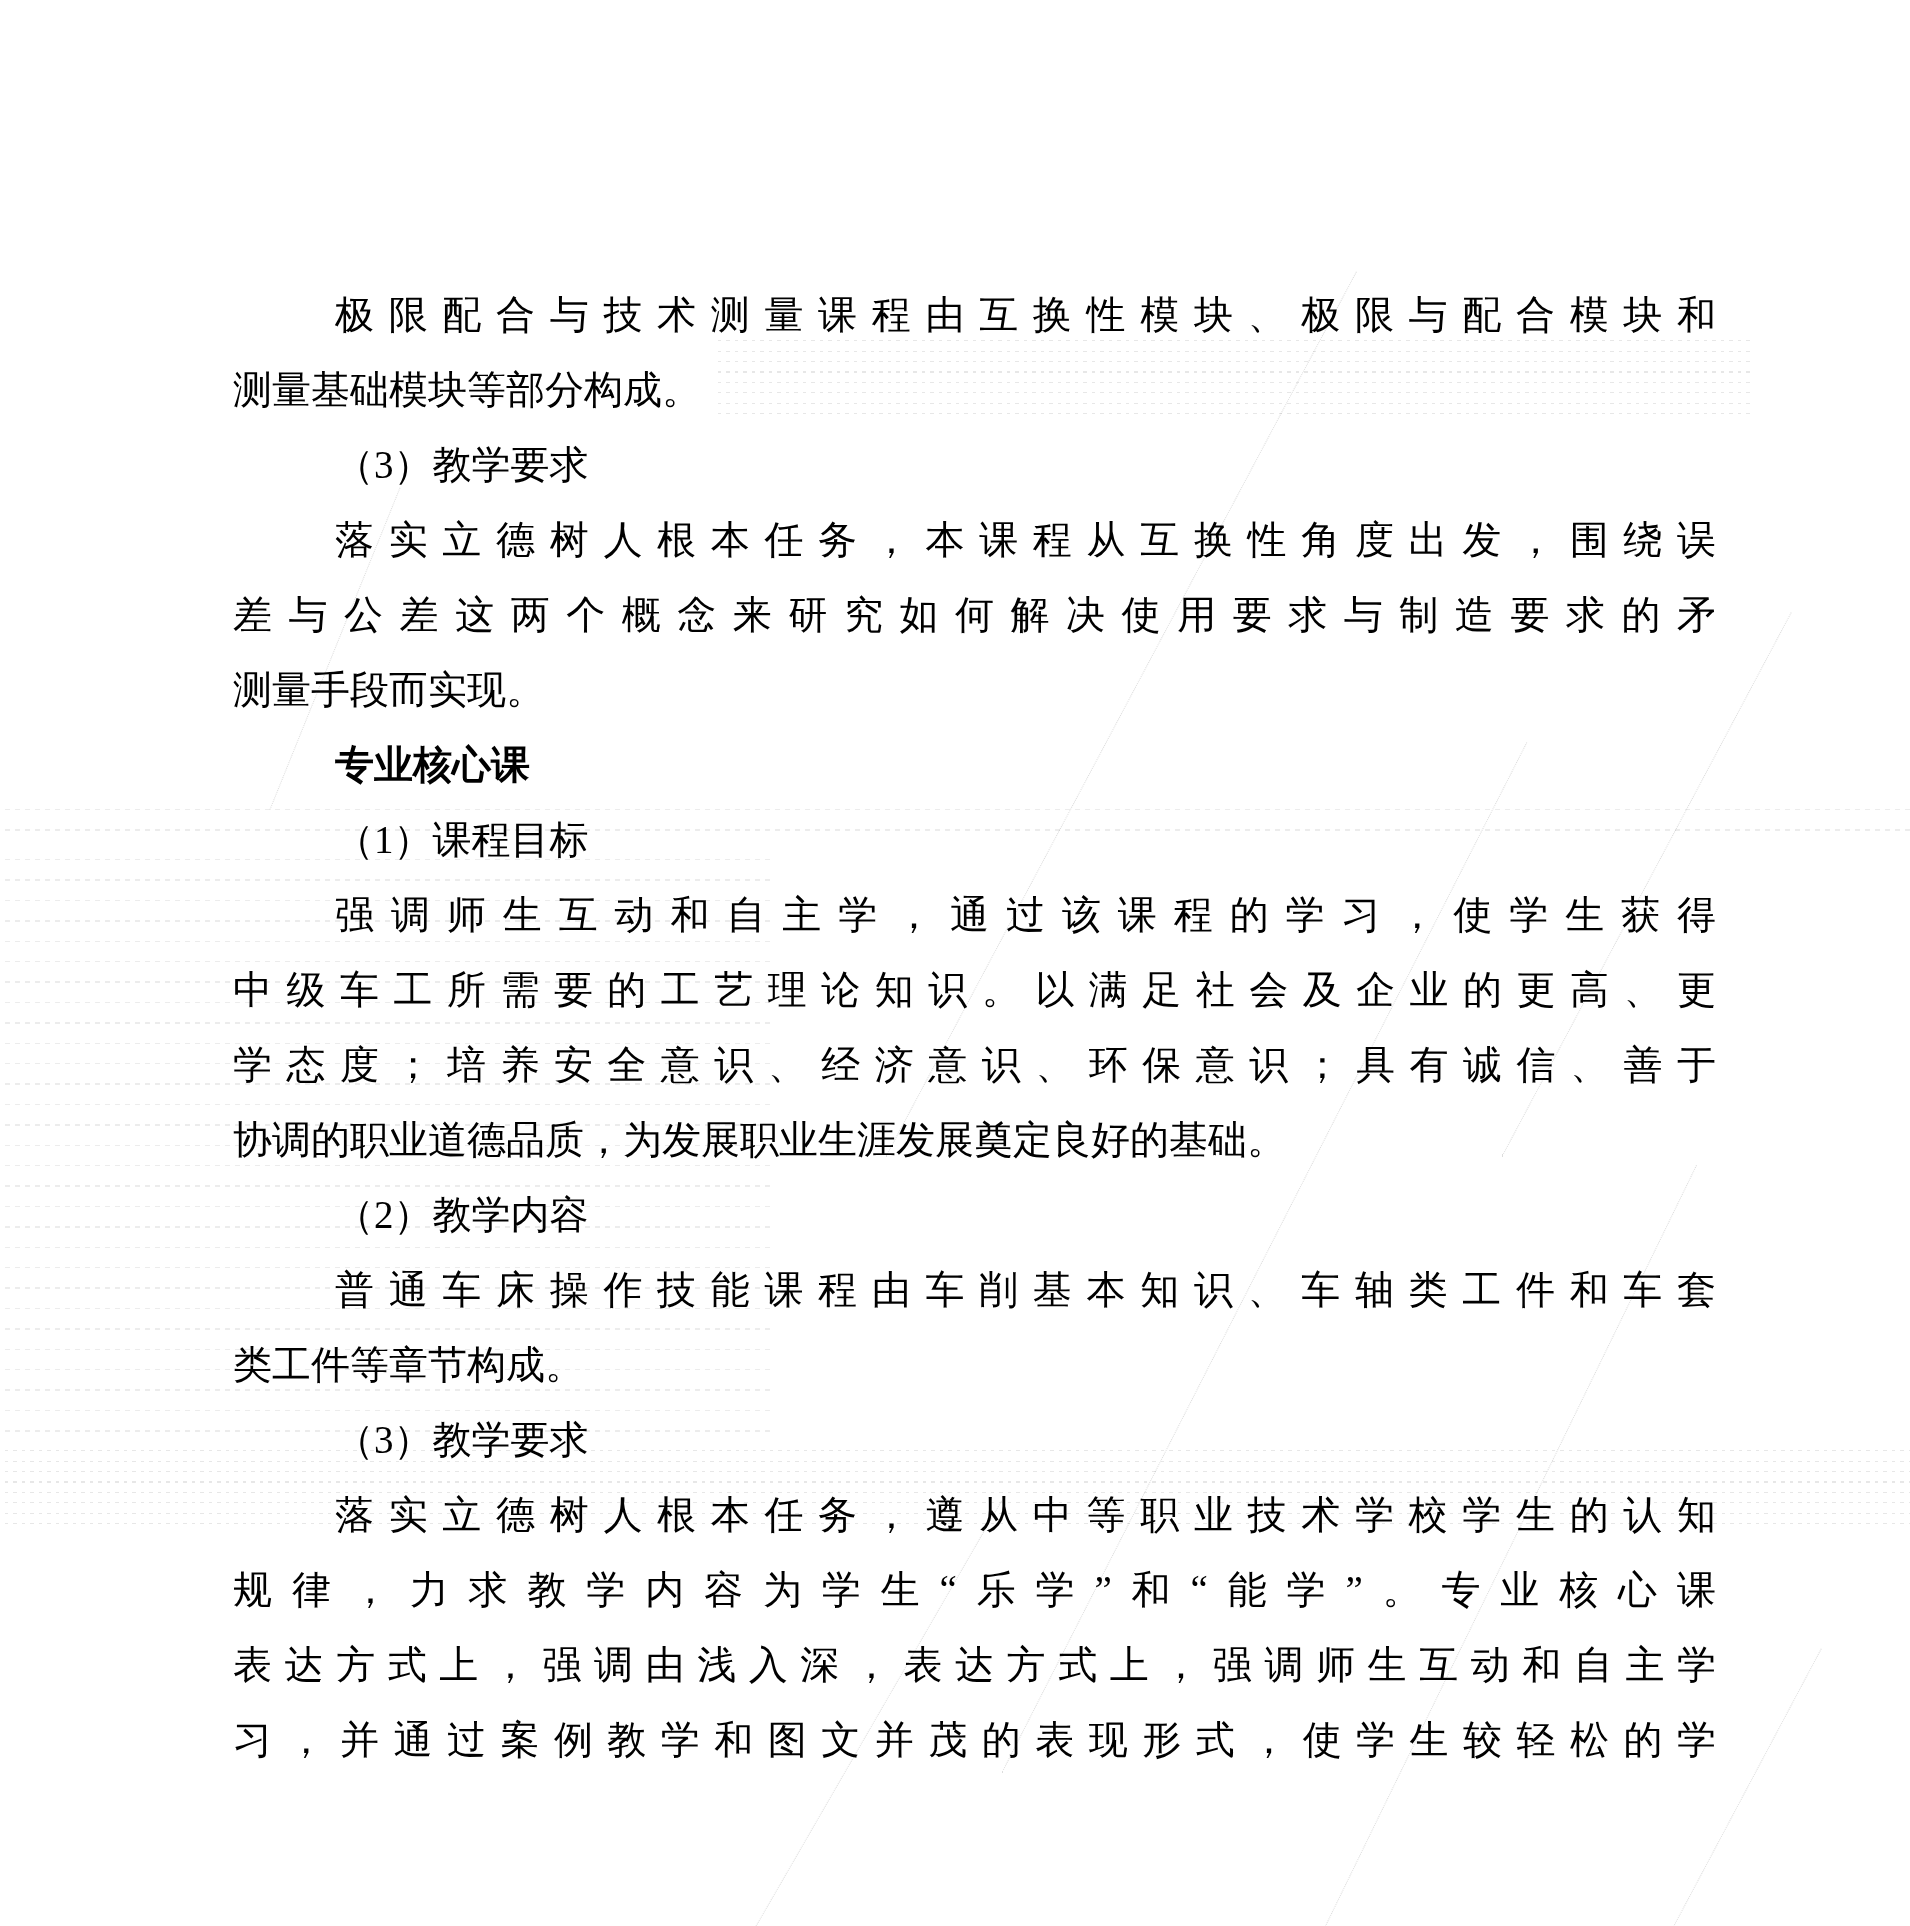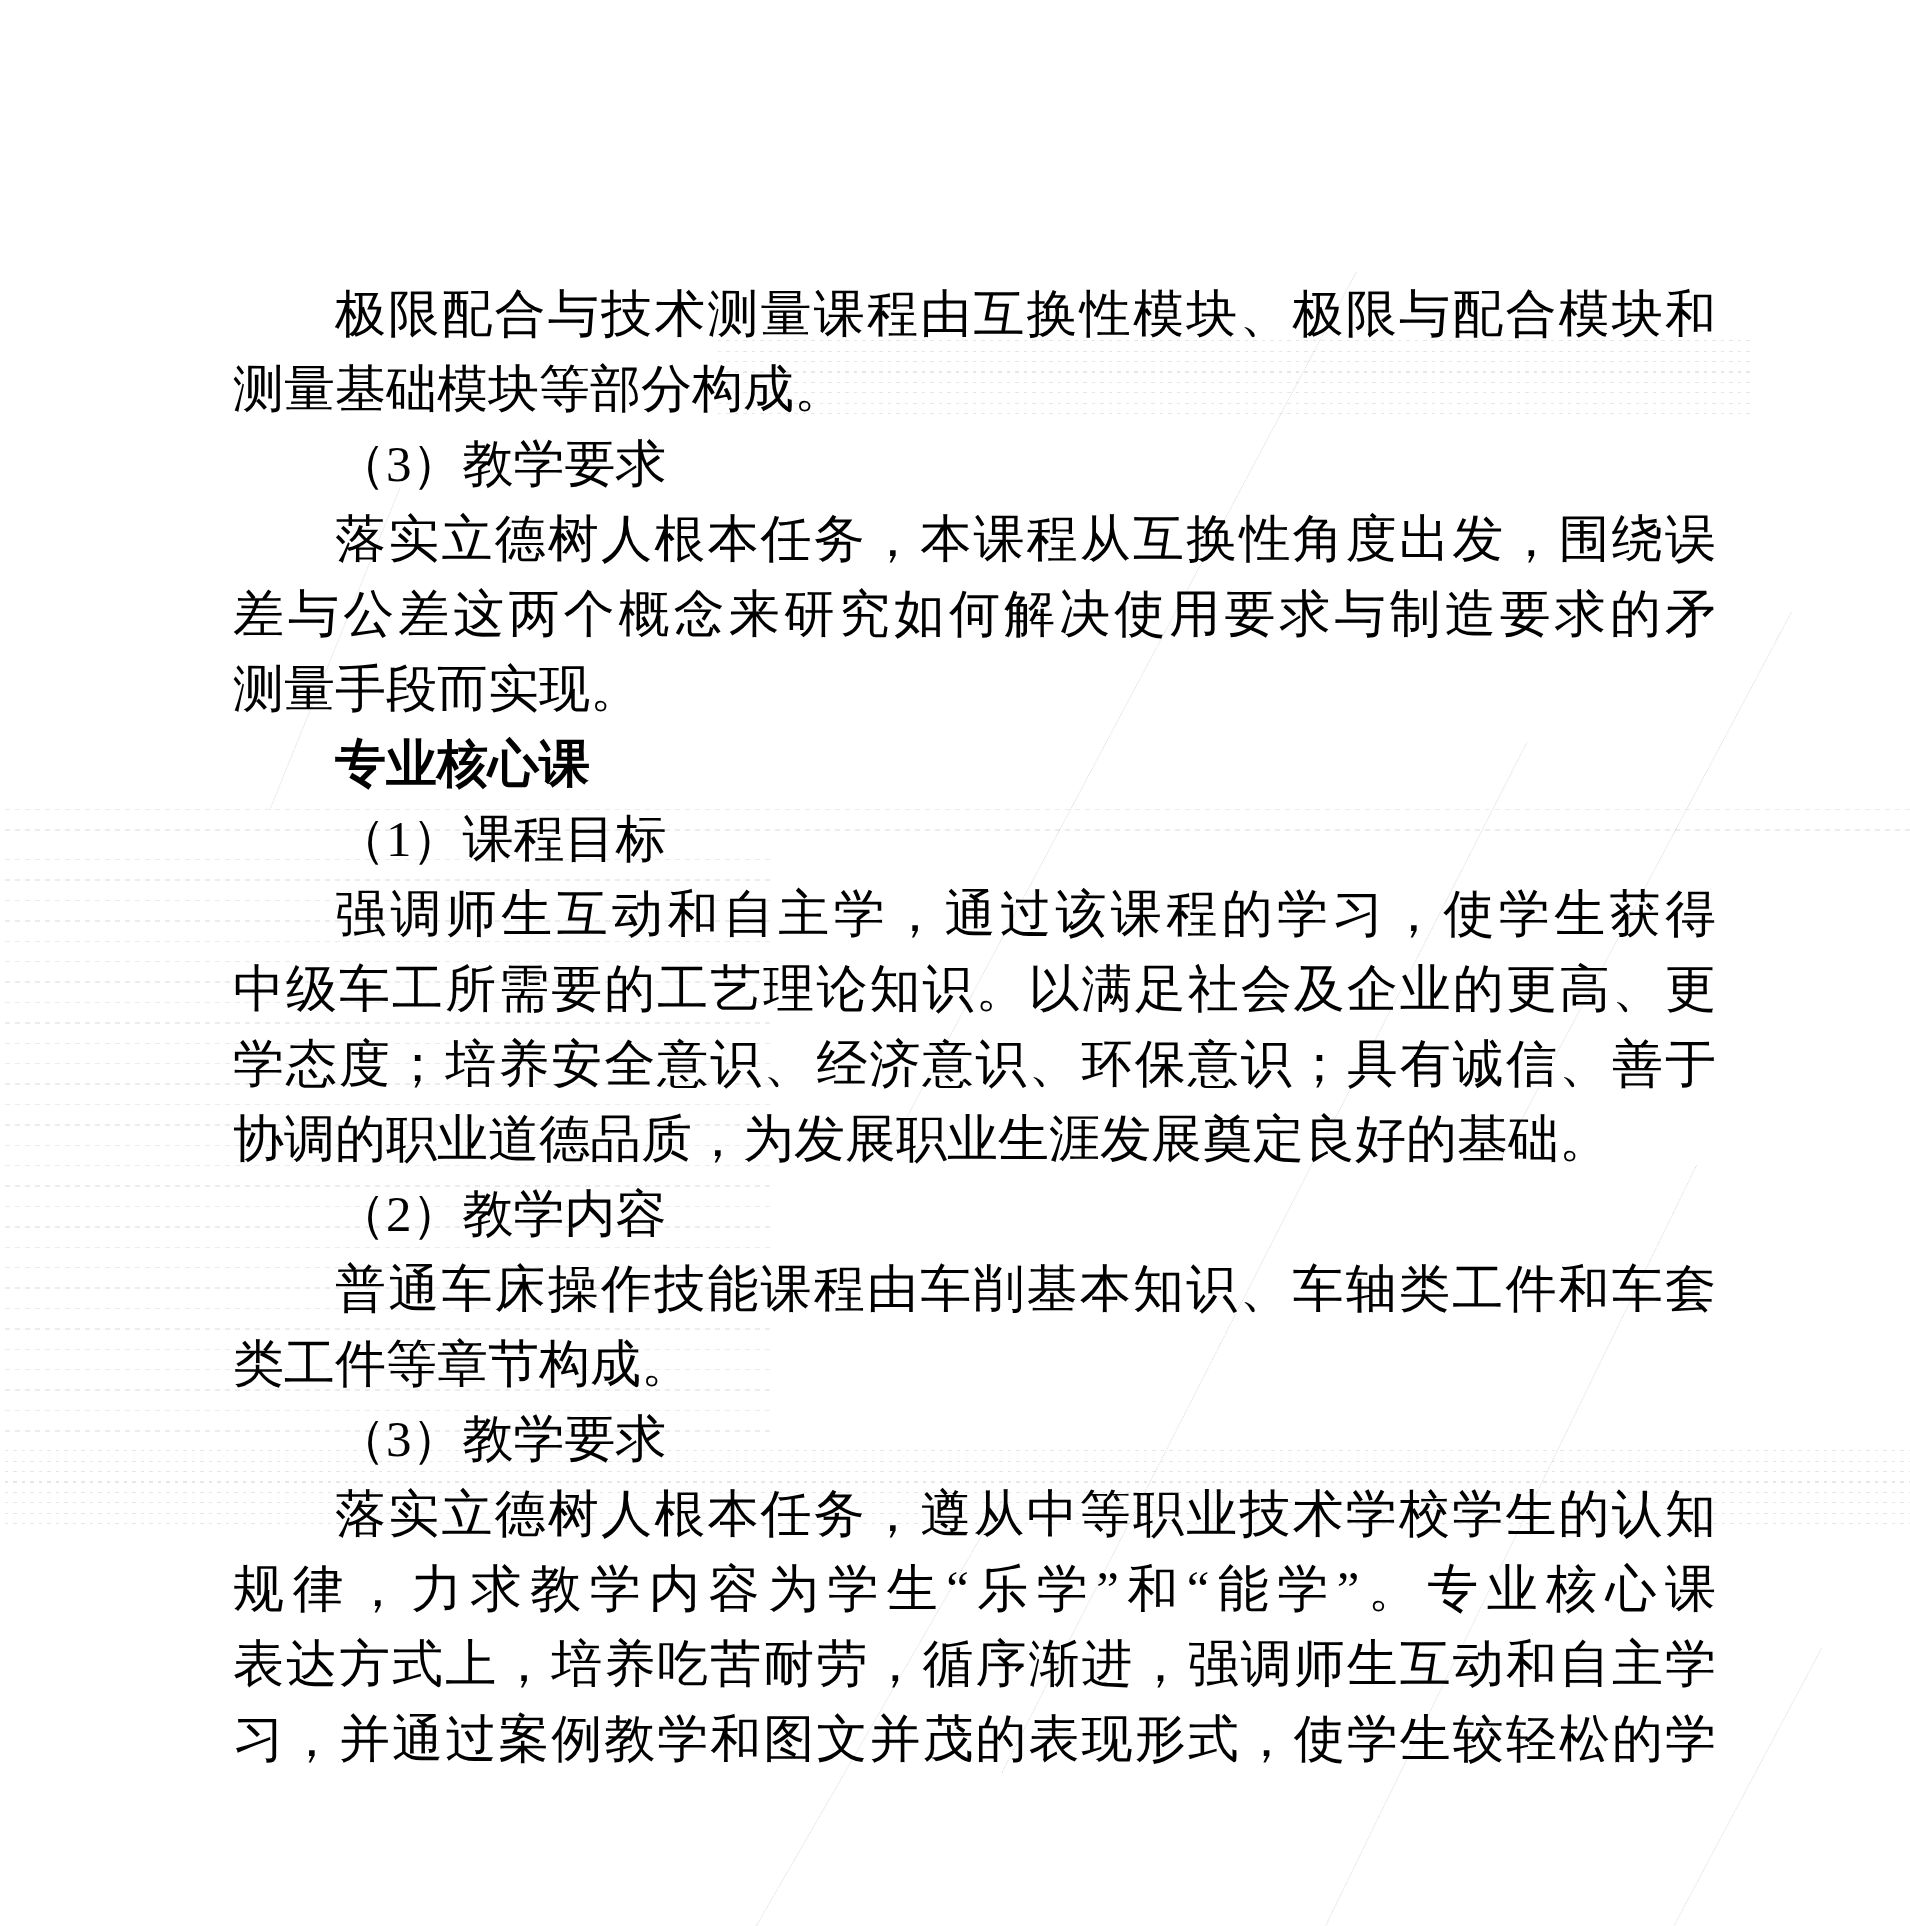--- a/index.html
+++ b/index.html
@@ -9,21 +9,21 @@
     background:#ffffff;
     overflow:hidden;
     font-family:"Liberation Serif","DejaVu Serif",serif;
   }
   
   .doc-body{
     position:absolute;left:233px;top:277px;width:1483px;
     color:#000;
   }
   .line{
-    font-size:51px;
+    font-size:39px;
     line-height:75px;
     min-height:75px;
     color:#000;
     text-align:left;
   }
   .line.fill{text-align:justify;text-align-last:justify;}
   .line.indent{text-indent:102px;}
   .line.bold{font-weight:bold;}
   
   .artifacts{position:absolute;inset:0;pointer-events:none;}
@@ -77,18 +77,18 @@
       <div class="line indent fill">强调师生互动和自主学，通过该课程的学习，使学生获得</div>
       <div class="line fill">中级车工所需要的工艺理论知识。以满足社会及企业的更高、更</div>
       <div class="line fill">学态度；培养安全意识、经济意识、环保意识；具有诚信、善于</div>
       <div class="line">协调的职业道德品质，为发展职业生涯发展奠定良好的基础。</div>
       <div class="line indent">（2）教学内容</div>
       <div class="line indent fill">普通车床操作技能课程由车削基本知识、车轴类工件和车套</div>
       <div class="line">类工件等章节构成。</div>
       <div class="line indent">（3）教学要求</div>
       <div class="line indent fill">落实立德树人根本任务，遵从中等职业技术学校学生的认知</div>
       <div class="line fill">规律，力求教学内容为学生“乐学”和“能学”。专业核心课</div>
-      <div class="line fill">表达方式上，培养吃苦耐劳，循序渐进，强调师生互动和自主学</div>
+      <div class="line fill">表达方式上，强调由浅入深，表达方式上，强调师生互动和自主学</div>
       <div class="line fill">习，并通过案例教学和图文并茂的表现形式，使学生较轻松的学</div>
     </div>
 
 </div>
 
 
 </body></html>

